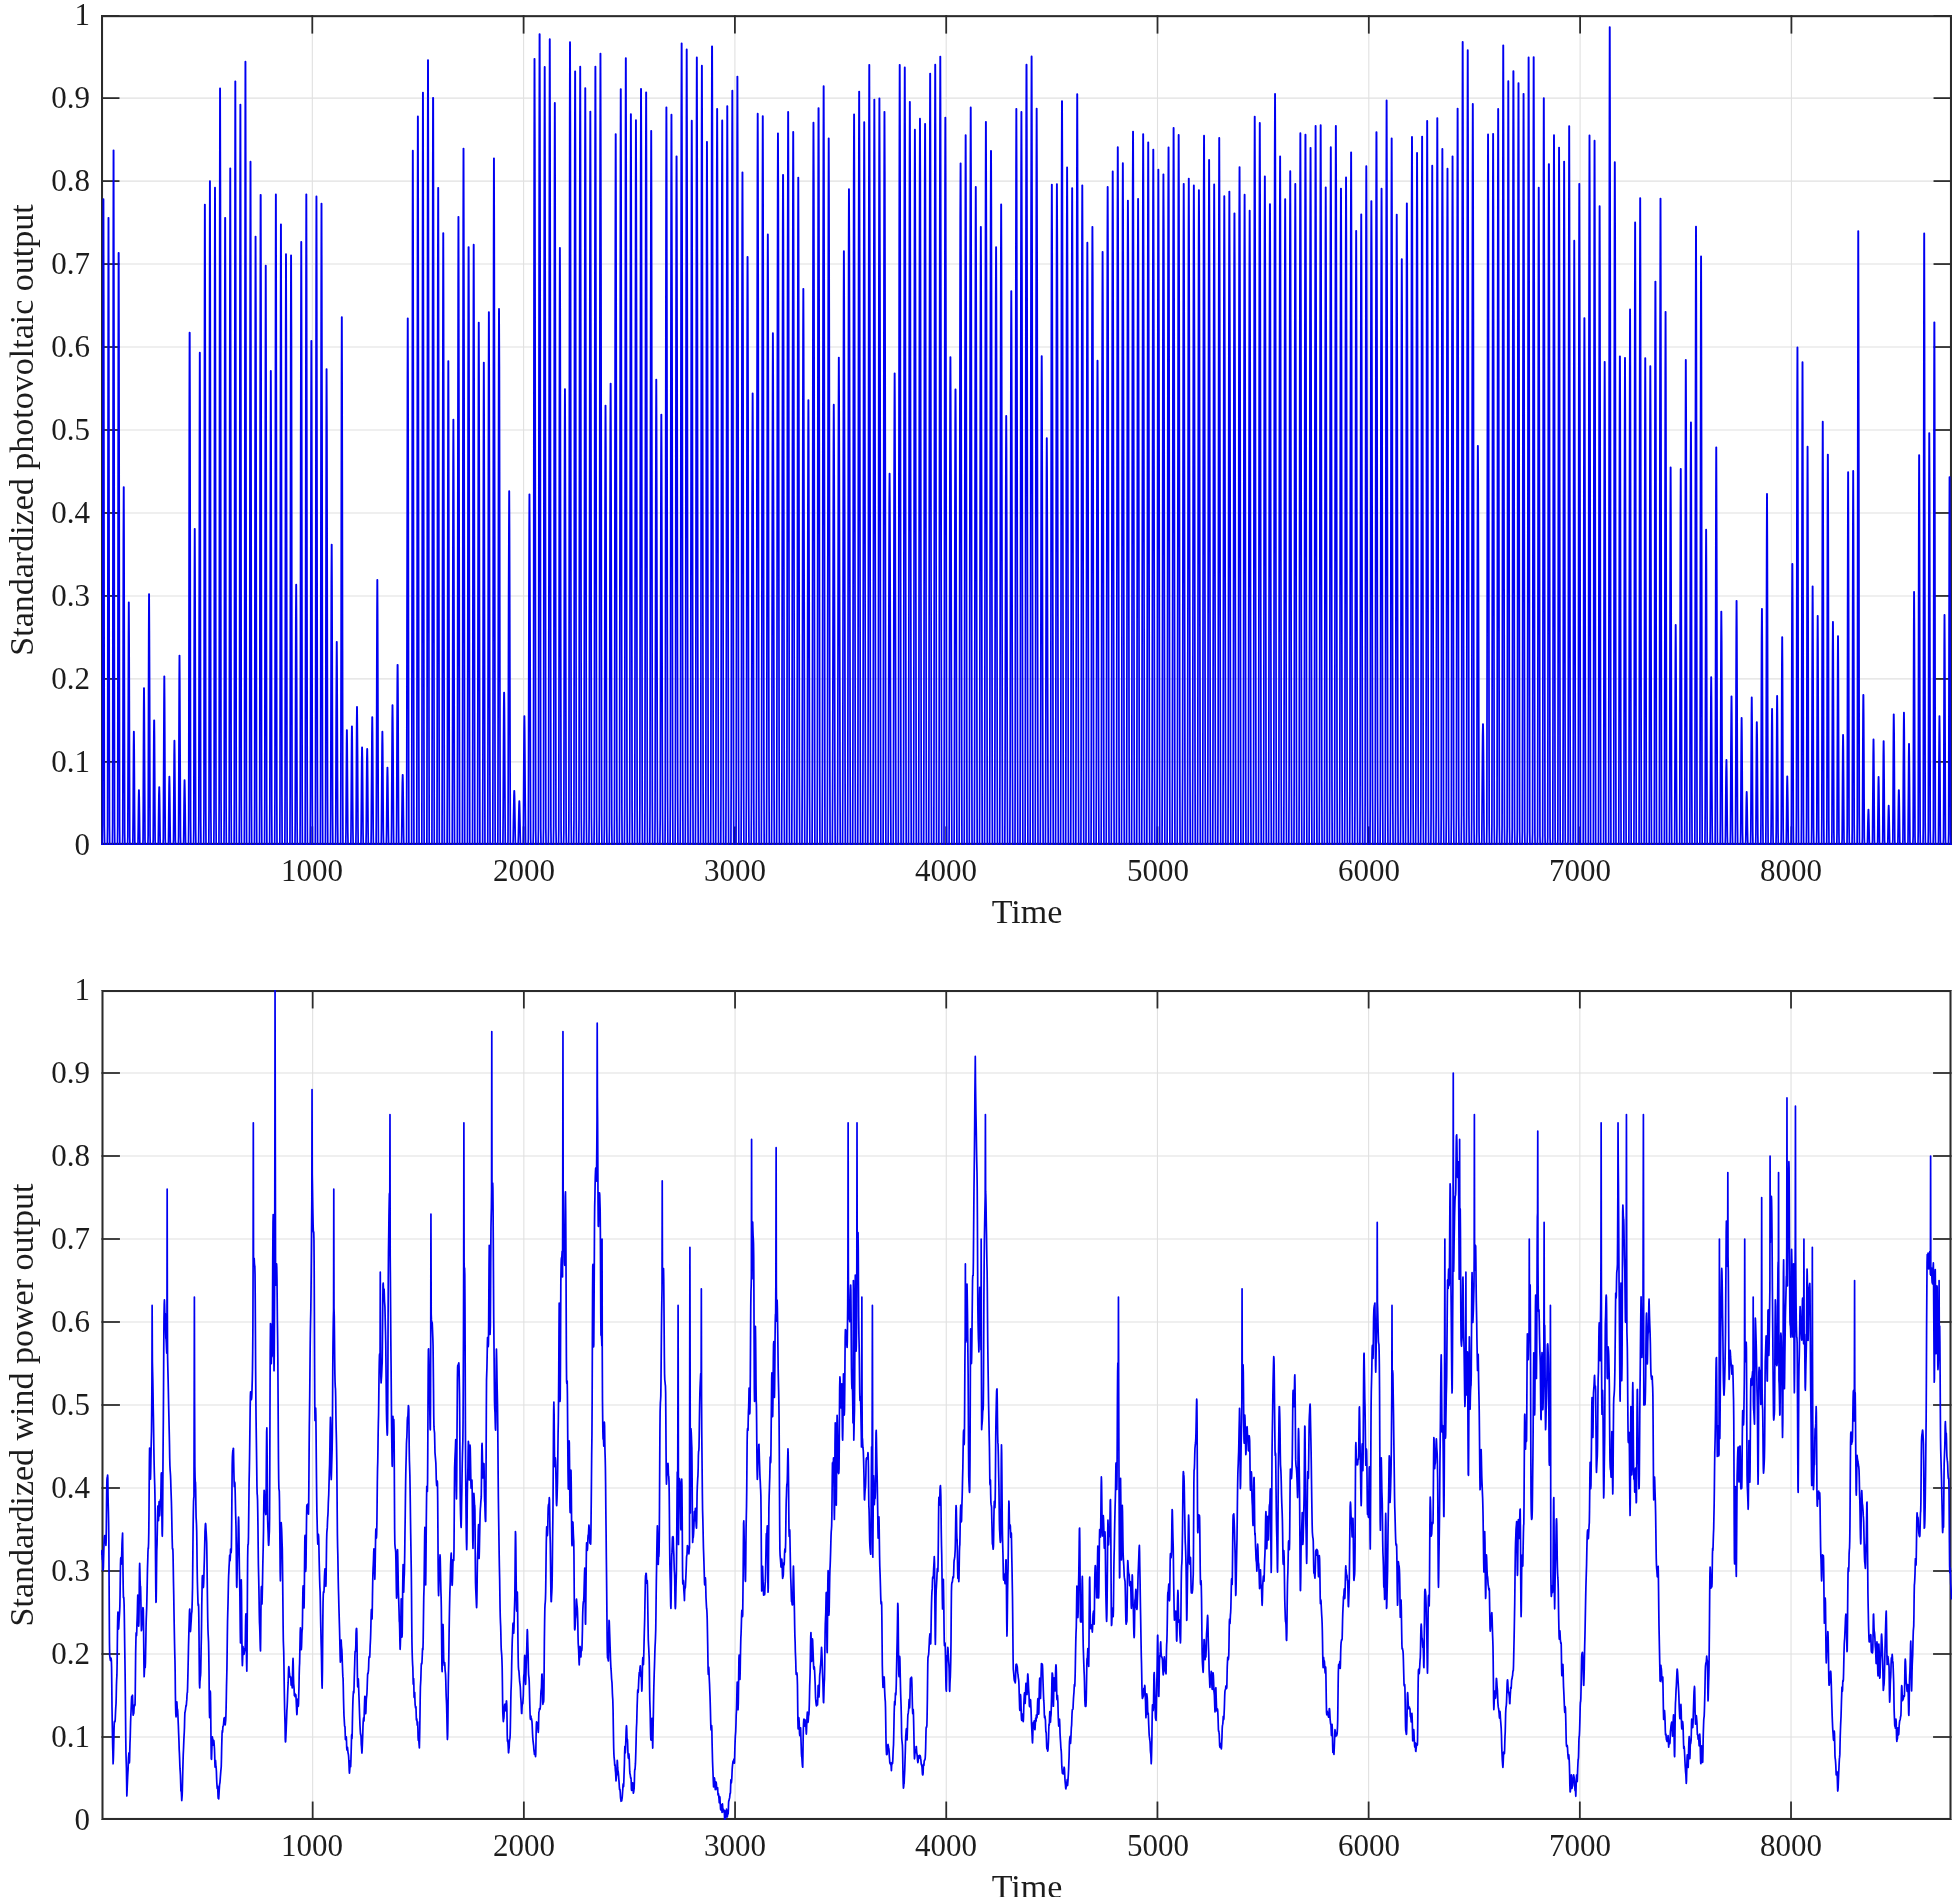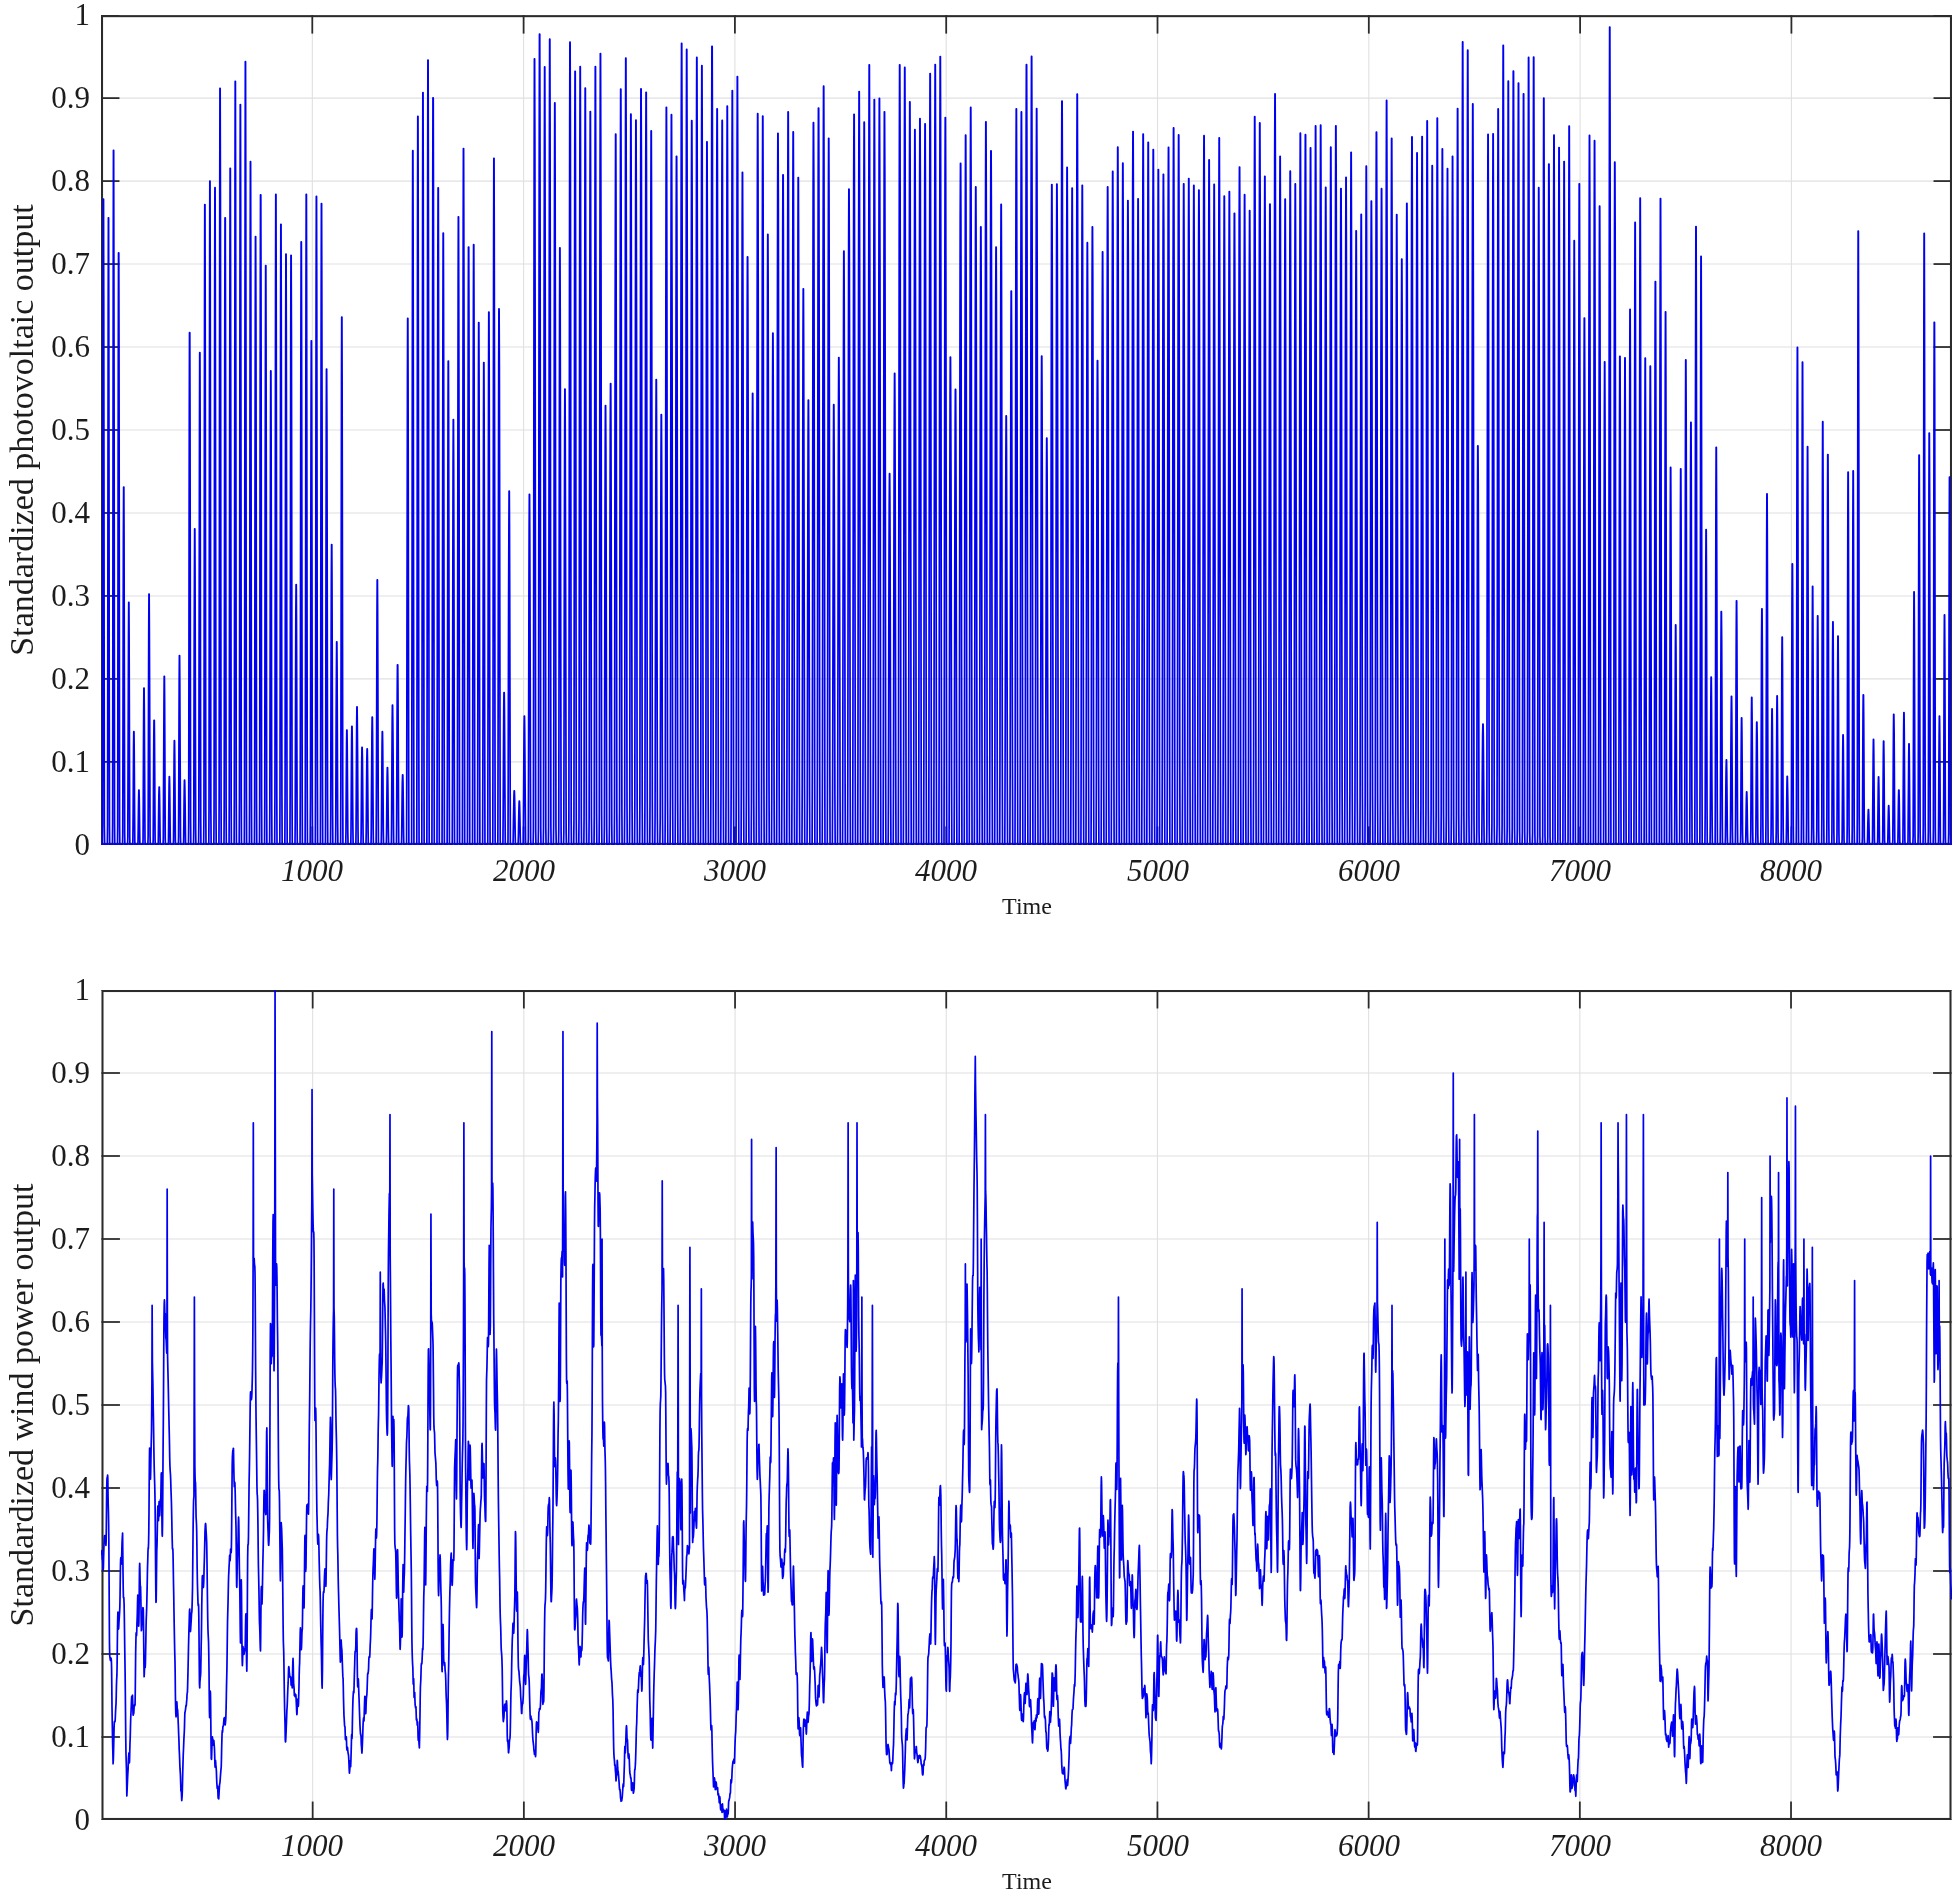--- a/index.html
+++ b/index.html
@@ -13,30 +13,30 @@
   .chart { position: absolute; left: 0; width: 1955px; }
   .plot-svg { position: absolute; }
   .ylabel {
     position: absolute;
     font-size: 34px; color: #1c1c1c;
     white-space: nowrap;
     transform: translate(-50%, -50%) rotate(-90deg);
   }
   .xlabel {
     position: absolute;
-    font-size: 24px; color: #1c1c1c;
+    font-size: 34px; color: #1c1c1c;
     white-space: nowrap;
     transform: translate(-50%, -50%);
+    margin-top: 6px;
   }
   .xtick-label {
     position: absolute;
     font-size: 31px; color: #1c1c1c;
     white-space: nowrap;
     transform: translate(-50%, -50%);
-    font-style: italic;
   }
   .ytick-label {
     position: absolute;
     font-size: 31px; color: #1c1c1c;
     white-space: nowrap;
     text-align: right;
     transform: translate(0, -50%);
   }
 </style>
 </head>

